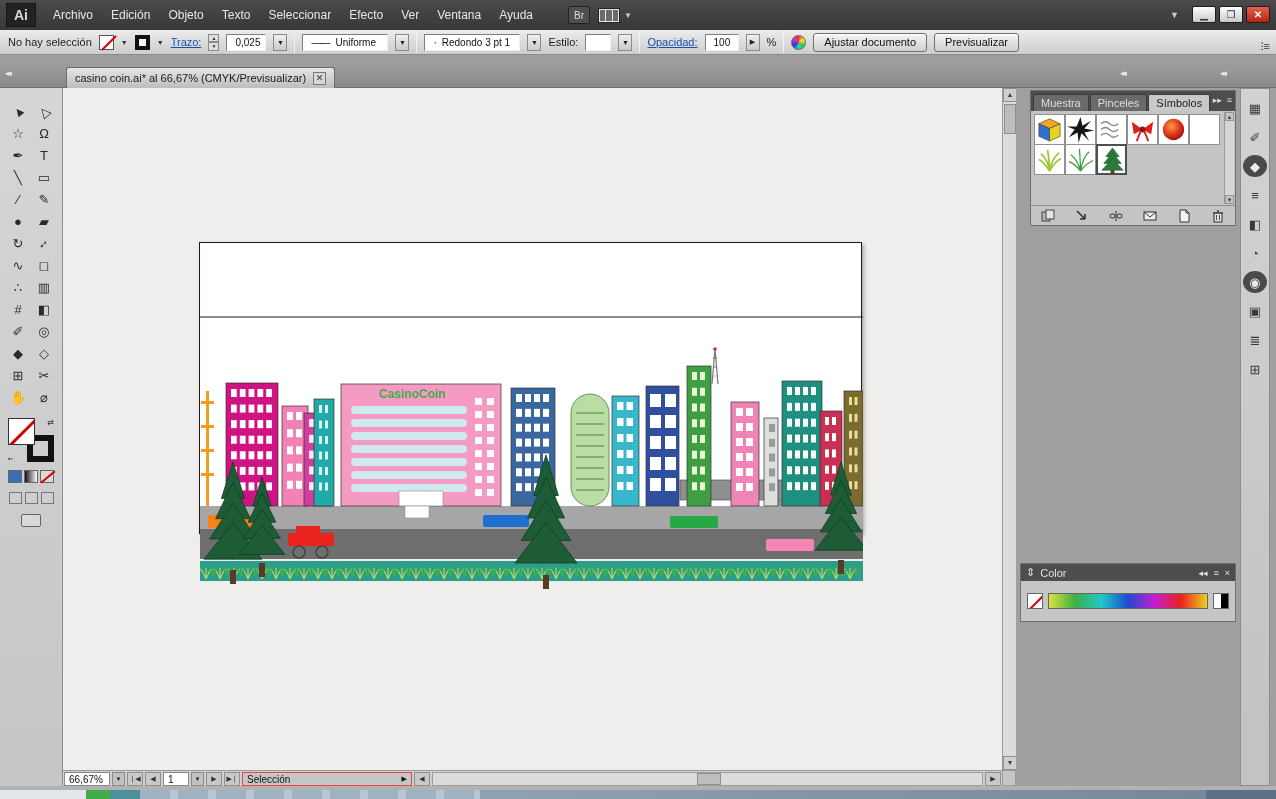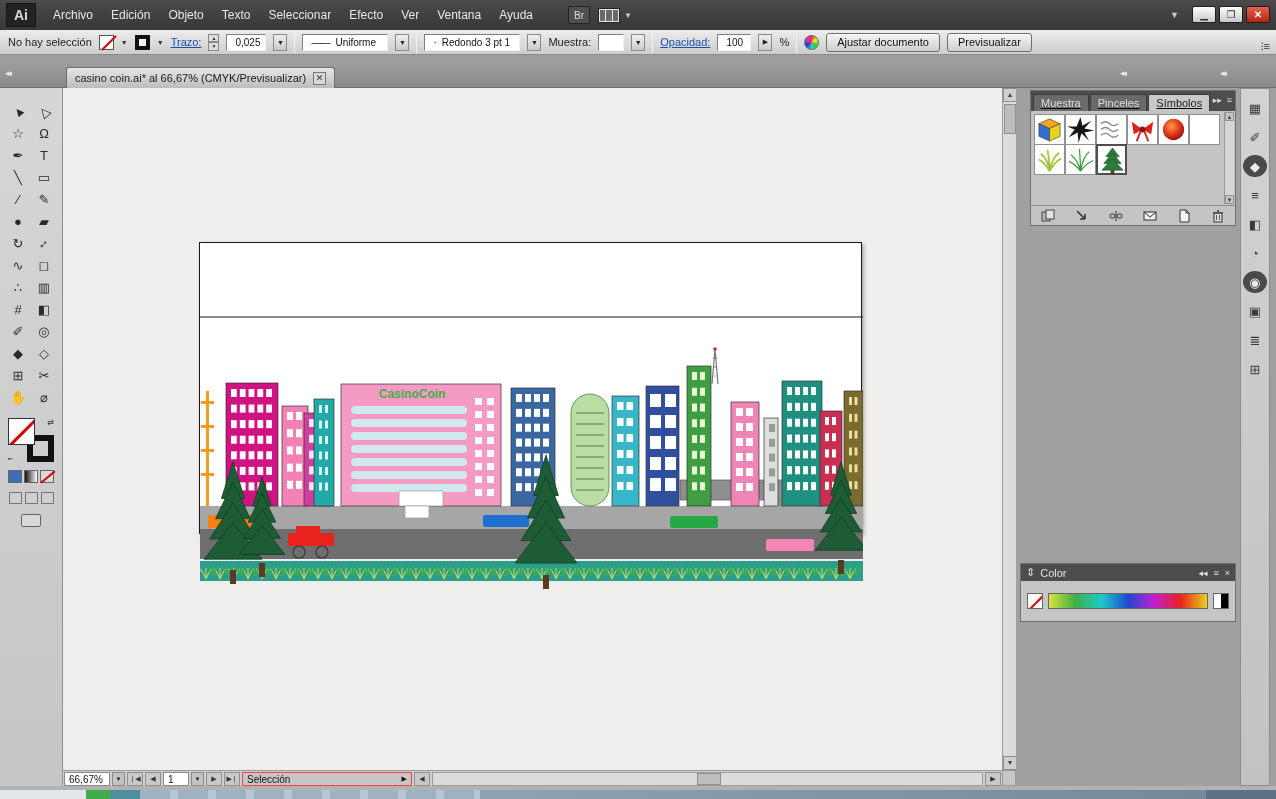--- a/index.html
+++ b/index.html
@@ -99,21 +99,21 @@
   .corner{left:1002px;top:770px;width:14px;height:16px;background:#c6c6c6;border:1px solid #9a9a9a;}
 
   
   .dock{left:1016px;top:88px;width:260px;height:698px;background:#a0a0a0;}
   .icon-strip{left:1240px;top:88px;width:30px;height:698px;background:linear-gradient(#d2d2d2,#c2c2c2);
     border:1px solid #8c8c8c;display:flex;flex-direction:column;align-items:center;padding-top:8px;gap:7px;}
   .dock-icon{width:24px;height:22px;display:flex;align-items:center;justify-content:center;font-size:13px;color:#3a3a3a;}
   .dock-icon.active{background:#4a4a4a;color:#ececec;border-radius:50%;}
 
   .sym-panel{left:1030px;top:90px;width:206px;height:136px;border:1px solid #6f6f6f;background:#c4c4c4;
-    display:flex;flex-direction:column;text-decoration:underline;}
+    display:flex;flex-direction:column;}
   .panel-tabs{height:20px;background:#4d4d4d;display:flex;align-items:flex-end;padding-left:2px;gap:1px;position:relative;}
   .p-tab{height:17px;padding:0 7px;font-size:11px;display:flex;align-items:center;background:#6a6a6a;color:#ddd;
     border-radius:2px 2px 0 0;border:1px solid #3c3c3c;border-bottom:none;}
   .p-tab.active{background:#c9c9c9;color:#1d1d1d;}
   .panel-tab-right{position:absolute;right:3px;top:4px;display:flex;gap:5px;color:#ddd;font-size:9px;align-items:center;}
   .sym-body{flex:1;position:relative;background:#c4c4c4;}
   .sym-grid{position:absolute;left:4px;top:4px;display:grid;grid-template-columns:repeat(6,31px);}
   .sym-cell{width:31px;height:31px;background:#fff;border:1px solid #909090;margin:-1px 0 0 -1px;position:relative;}
   .sym-cell.sel{border:2px solid #4e4e4e;z-index:2;}
   .sym-scroll{position:absolute;right:1px;top:1px;bottom:1px;width:10px;background:#d6d6d6;border-left:1px solid #9a9a9a;}
@@ -188,21 +188,21 @@
     <span style="letter-spacing:-1px;">——</span>
     <span>Uniforme</span>
   </div>
   <div class="combo-btn">▼</div>
   <div class="vsep"></div>
   <div class="field" style="width:96px;gap:5px;">
     <span>·</span>
       <span>Redondo 3 pt 1</span>
   </div>
   <div class="combo-btn">▼</div>
-  <span>Muestra:</span>
+  <span>Estilo:</span>
   <div class="field" style="width:26px;"></div>
   <div class="combo-btn">▼</div>
   <div class="vsep"></div>
   <span class="blue-label">Opacidad:</span>
   <div class="field" style="width:34px;">100</div>
   <div class="combo-btn">▶</div>
   <span>%</span>
   <div class="vsep"></div>
   <div class="color-wheel"></div>
   <div class="push-btn">Ajustar documento</div>

